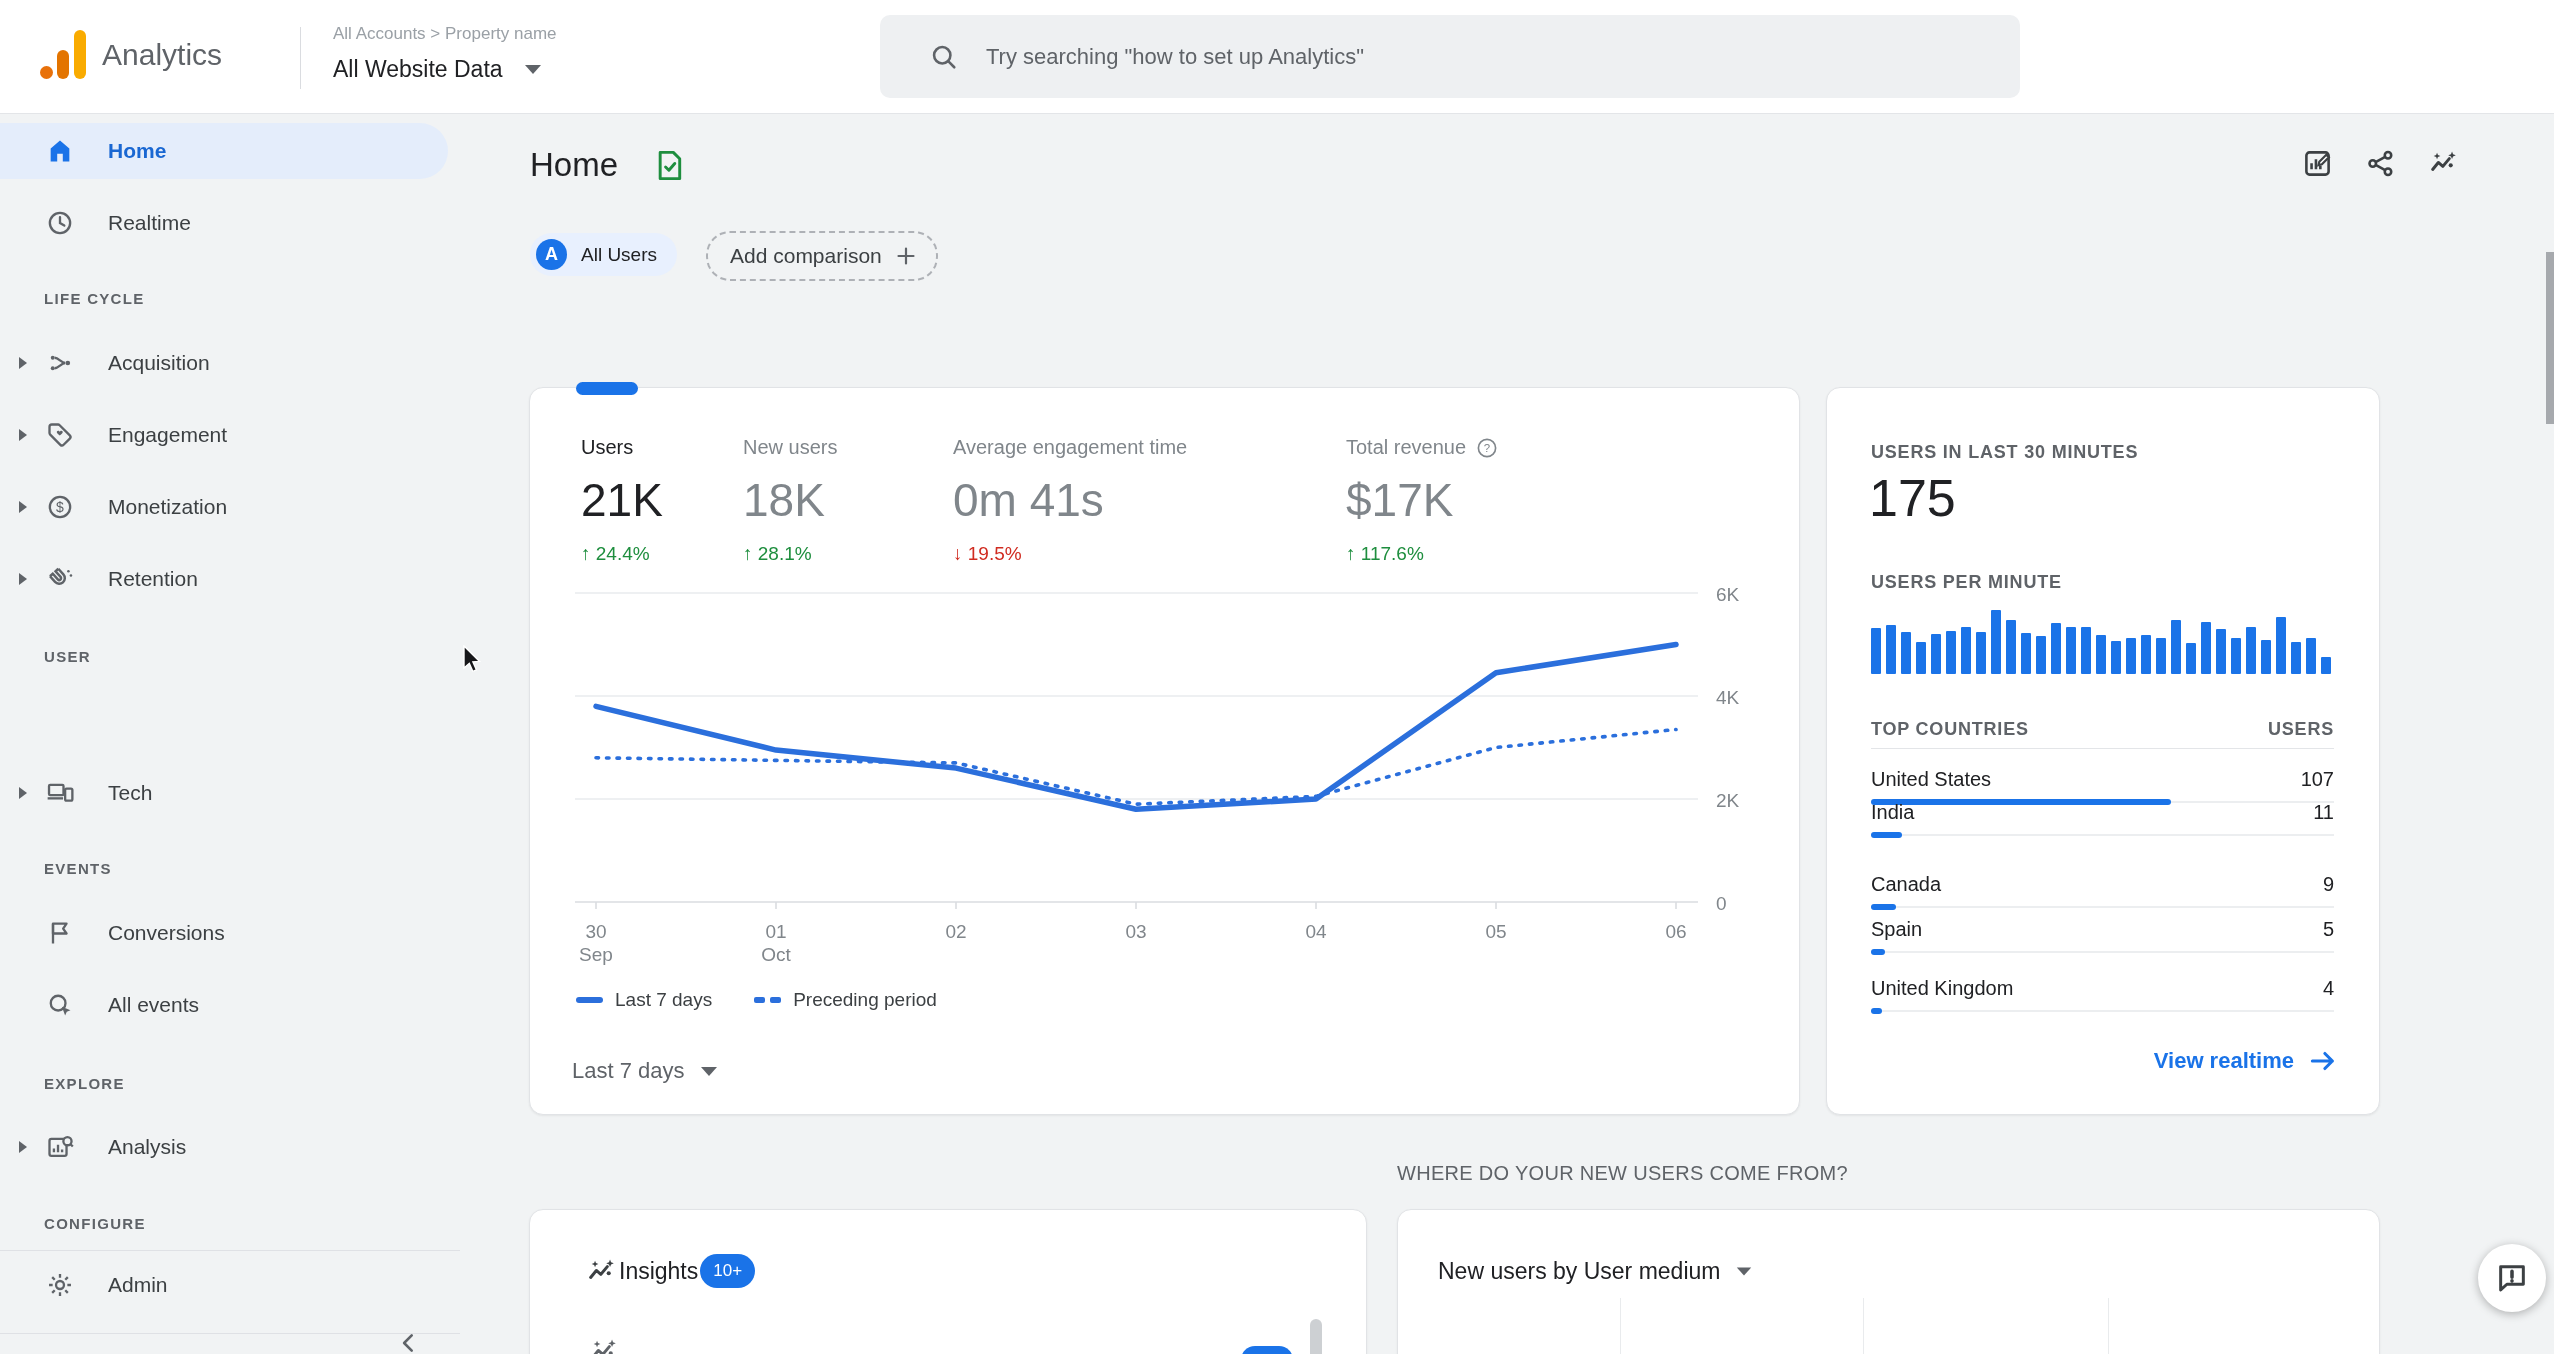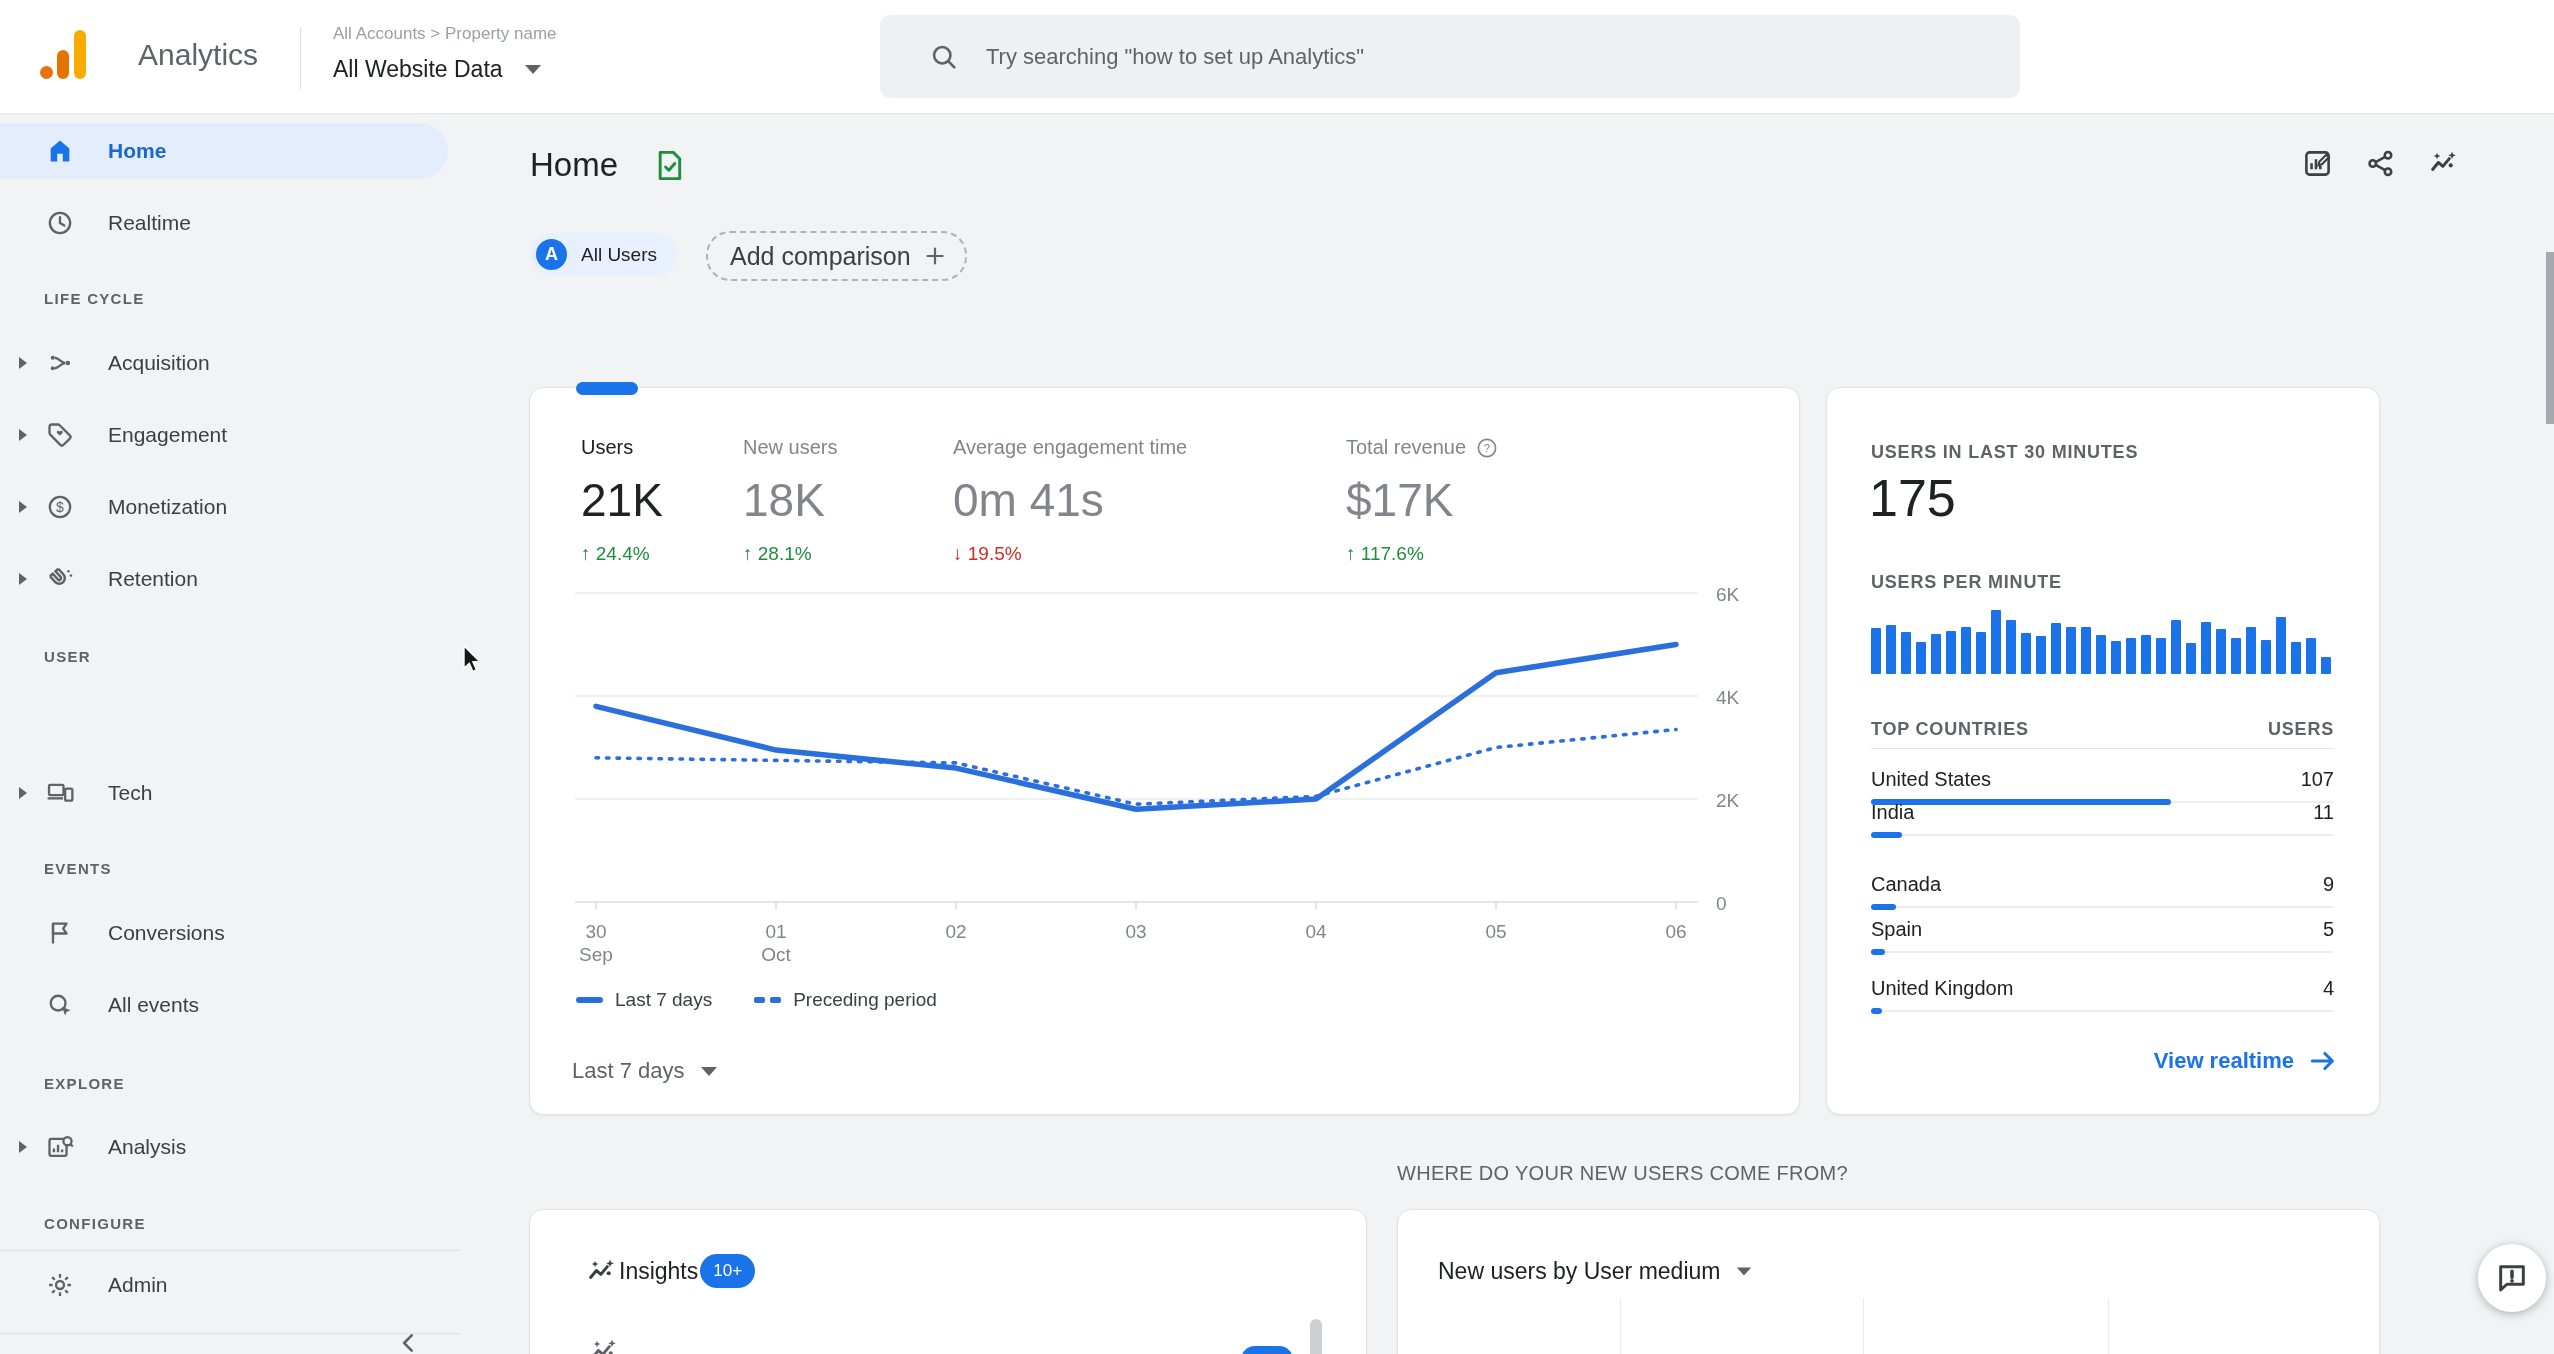--- a/index.html
+++ b/index.html
@@ -7,21 +7,21 @@
           font-family:"Liberation Sans",sans-serif;color:#202124;}
   svg{display:block}
   svg text{font-family:"Liberation Sans",sans-serif;}
 
   
   #topbar{position:absolute;left:0;top:0;width:100%;height:113px;background:#fff;border-bottom:1px solid #e3e5e8;z-index:10;}
   #logo-bars{position:absolute;left:40px;top:30px;width:48px;height:50px;}
   #logo-bars .dot{position:absolute;left:0;top:36px;width:13px;height:13px;border-radius:50%;background:#e8710a;}
   #logo-bars .mid{position:absolute;left:17px;top:20px;width:12px;height:29px;border-radius:6px;background:#e37400;}
   #logo-bars .tall{position:absolute;left:34px;top:0;width:12px;height:49px;border-radius:6px;background:#f9ab00;}
-  #logo-text{position:absolute;left:102px;top:38px;font-size:30px;color:#5f6368;margin-left:36px;}
+  #logo-text{position:absolute;left:102px;top:38px;font-size:30px;color:#5f6368;}
   .v-div{position:absolute;left:300px;top:27px;width:1px;height:62px;background:#dadce0;}
   #crumb{position:absolute;left:333px;top:24px;font-size:17px;color:#9aa0a6;}
   #crumb span{color:#9aa0a6;}
   #prop-row{position:absolute;left:333px;top:56px;display:flex;align-items:center;gap:22px;font-size:23px;color:#202124;}
   .tri-down-sm{width:0;height:0;border-left:8px solid transparent;border-right:8px solid transparent;border-top:9px solid #5f6368;}
   #search{position:absolute;left:880px;top:15px;width:1140px;height:83px;background:#eef0f2;border-radius:10px;display:flex;align-items:center;}
   #search .sicon{width:28px;height:28px;margin-left:50px;color:#5f6368;}
   #search input{border:none;background:transparent;outline:none;font-size:22px;color:#3c4043;margin-left:26px;width:900px;
                 font-family:"Liberation Sans",sans-serif;}
   #search input::placeholder{color:#5f6368;opacity:1;}
@@ -44,21 +44,21 @@
   
   #page-title{position:absolute;left:530px;top:146px;font-size:33px;color:#202124;}
   #title-icon{position:absolute;left:652px;top:148px;width:35px;height:35px;}
   .ma-icon{position:absolute;top:148px;width:31px;height:31px;color:#3c4043;cursor:pointer;}
 
   #chip-all{position:absolute;left:530px;top:233px;height:43px;border-radius:22px;background:#e8f0fe;display:flex;align-items:center;cursor:pointer;}
   #chip-all .av{width:31px;height:31px;border-radius:50%;background:#1a73e8;color:#fff;font-size:18px;font-weight:bold;
                 display:flex;align-items:center;justify-content:center;margin-left:6px;}
   #chip-all .lbl{font-size:19px;color:#202124;margin:0 20px 0 14px;}
   #chip-add{position:absolute;left:706px;top:231px;height:46px;border-radius:24px;border:2px dashed #aeb1b6;display:flex;align-items:center;cursor:pointer;background:transparent;}
-  #chip-add .lbl{font-size:25px;color:#3c4043;margin-left:22px;}
+  #chip-add .lbl{font-size:21px;color:#3c4043;margin-left:22px;}
   #chip-add .plus{width:24px;height:24px;color:#5f6368;margin:0 18px 0 12px;}
 
   .card{position:absolute;background:#fff;border:1px solid #e1e3e6;border-radius:14px;box-shadow:0 1px 2px rgba(60,64,67,.08);}
   #overview-card{left:529px;top:387px;width:1269px;height:726px;}
   #tab-pill{position:absolute;left:46px;top:-6px;width:62px;height:13px;background:#1a73e8;border-radius:7px;}
   .metric{position:absolute;top:48px;cursor:pointer;}
   .m-label{font-size:20px;color:#80868b;white-space:nowrap;display:flex;align-items:center;gap:10px;}
   .metric:first-child .m-label{color:#202124;}
   .m-value{font-size:46px;color:#80868b;margin-top:14px;}
   .metric:first-child .m-value{color:#202124;}

